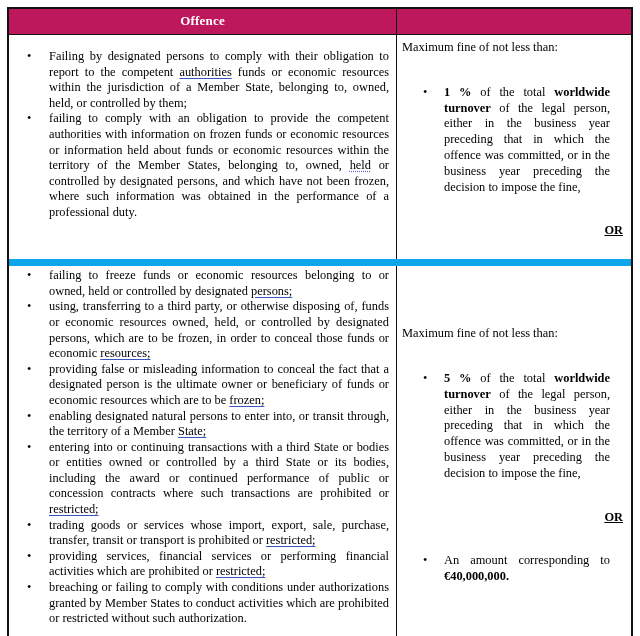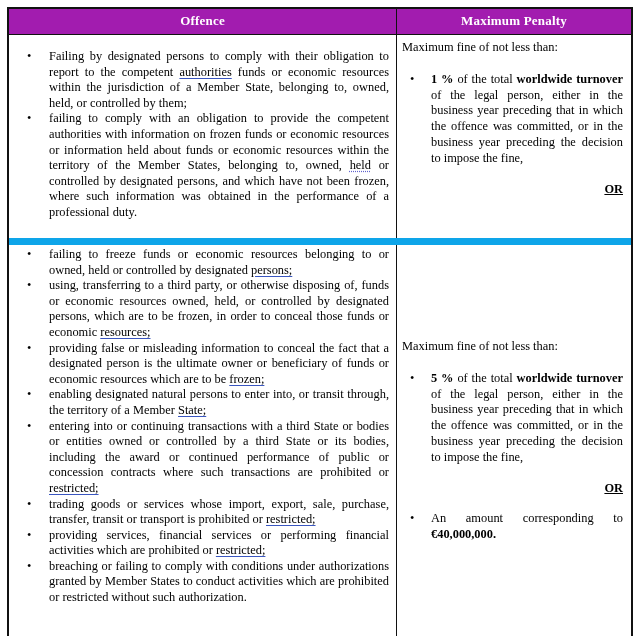--- a/index.html
+++ b/index.html
@@ -13,21 +13,21 @@
     width: 640px;
     min-height: 636px;
     padding: 7px 7px 8px 7px;
   }
   .ptable {
     width: 626px;
     border: 2px solid #111111;
     border-collapse: collapse;
   }
   .trow { display: flex; width: 100%; }
-  .header-row { background: #a21caf; border-bottom: 1px solid #111111; }
+  .header-row { background: #be185d; border-bottom: 1px solid #111111; }
   .header-cell {
     color: #ffffff;
     font-weight: bold;
     font-size: 13px;
     text-align: center;
     padding: 4px 2px 5px 2px;
     letter-spacing: 0.2px;
   }
   .col-left  { width: 388px; border-right: 1px solid #111111; }
   .col-right { width: 234px; }
@@ -62,21 +62,21 @@
     text-align: justify;
     padding: 5px 8px 5px 5px;
     display: flex;
     flex-direction: column;
     overflow: hidden;
   }
   .row-0 .penalty-cell { justify-content: flex-start; min-height: 203px; }
   .row-1 .penalty-cell { justify-content: center; min-height: 392px; }
 
   .penalty-intro { margin: 0 0 16px 0; }
-  ul.plist { margin: 0; padding: 0; list-style: none; }
+  ul.plist { margin: 13px; padding: 0; list-style: none; }
   ul.plist li { position: relative; padding-left: 29px; }
   ul.plist li::before {
     content: "\2022";
     position: absolute;
     left: 8px;
     top: 0;
   }
   .or-line {
     text-align: right;
     font-weight: bold;
@@ -98,21 +98,20 @@
   .row-0 .offence-cell ul.blist li { margin-bottom: 0px; }
 </style>
 </head>
 <body>
 
 <div class="page">
   <div class="ptable">
 
     <div class="trow header-row">
       <div class="header-cell col-left">Offence</div>
-      <div class="header-cell col-right">Maximum Penalty</div>
     </div>
 
     <div class="trow body-row row-0">
       <div class="offence-cell col-left">
         <ul class="blist">
             <li><span class="seg-plain">Failing by designated persons to comply with their obligation to report to the competent </span><span class="seg-underline">authorities</span><span class="seg-plain"> funds or economic resources within the jurisdiction of a Member State, belonging to, owned, held, or controlled by them;</span></li>
             <li><span class="seg-plain">failing to comply with an obligation to provide the competent authorities with information on frozen funds or economic resources or information held about funds or economic resources within the territory of the Member States, belonging to, owned, </span><span class="seg-dotted">held</span><span class="seg-plain"> or controlled by designated persons, and which have not been frozen, where such information was obtained in the performance of a professional duty.</span></li>
           </ul>
       </div>
       <div class="penalty-cell col-right">

